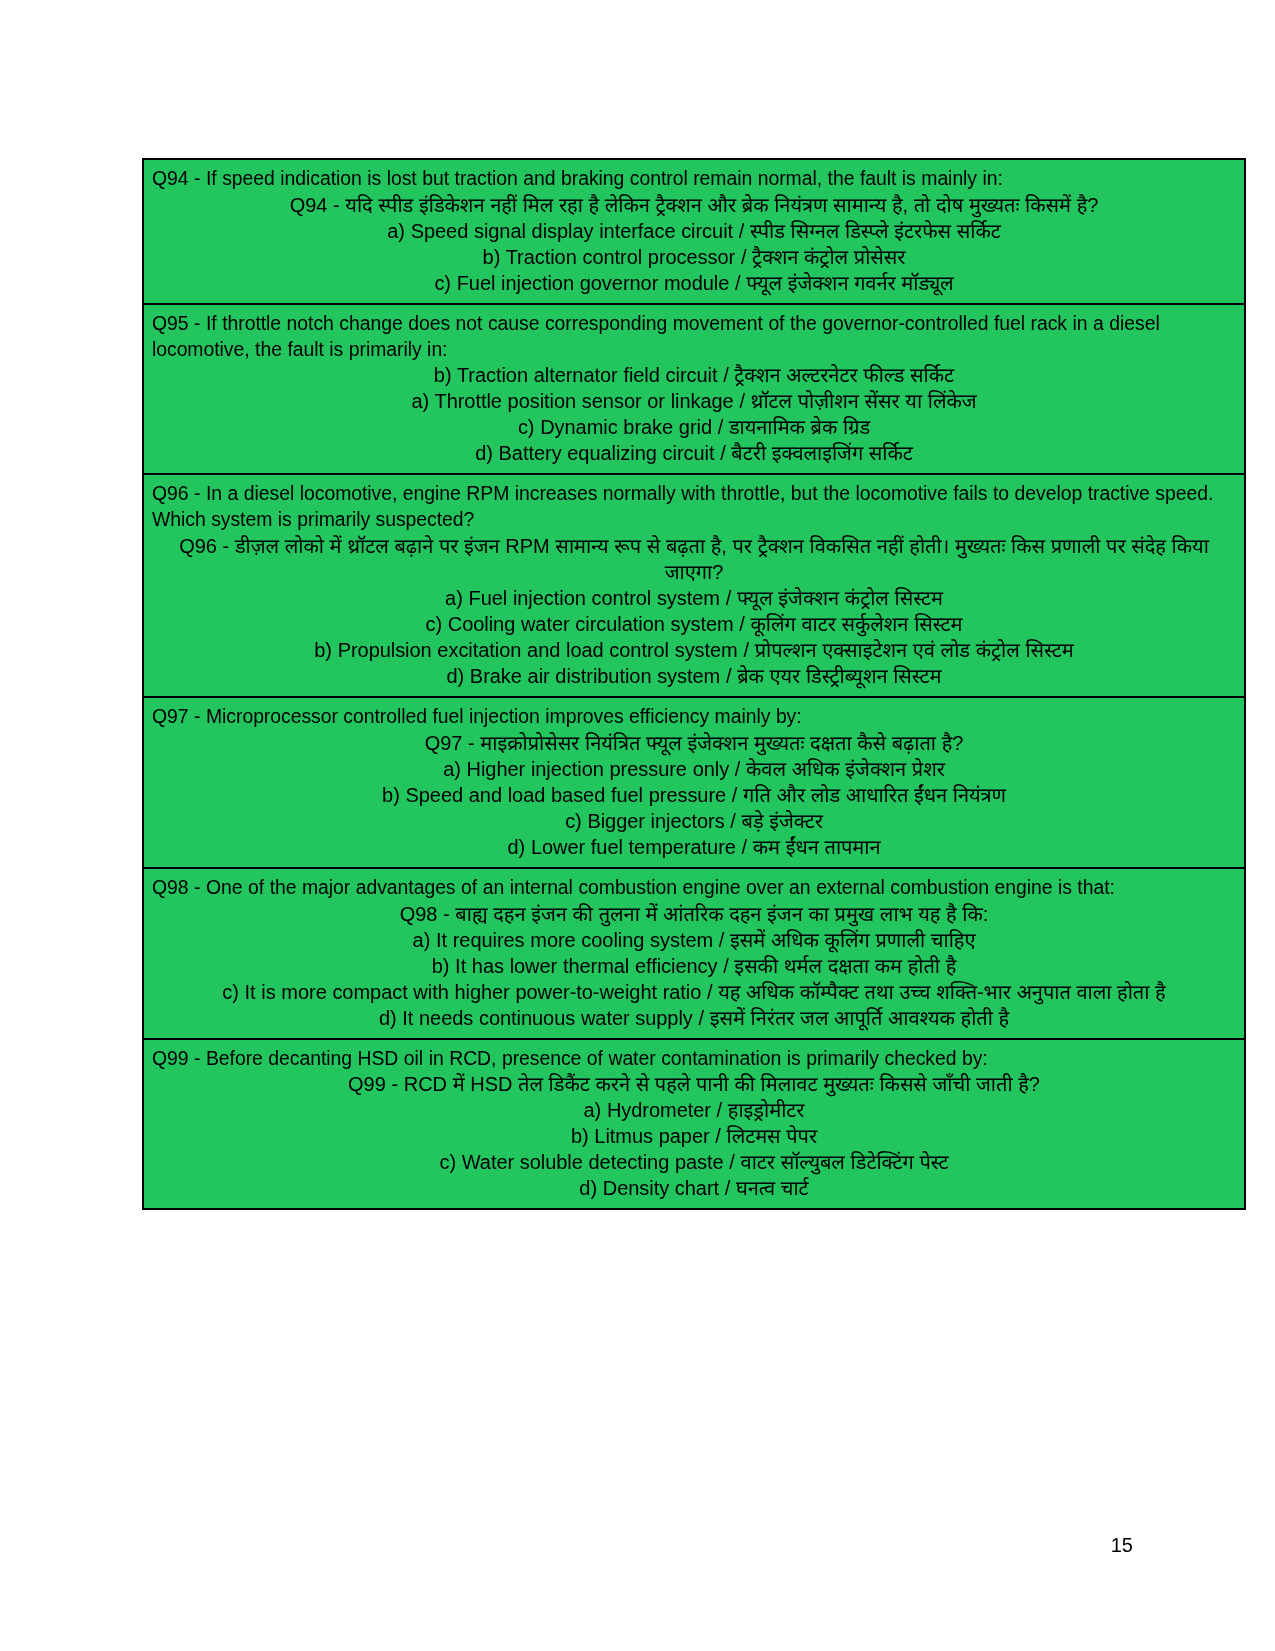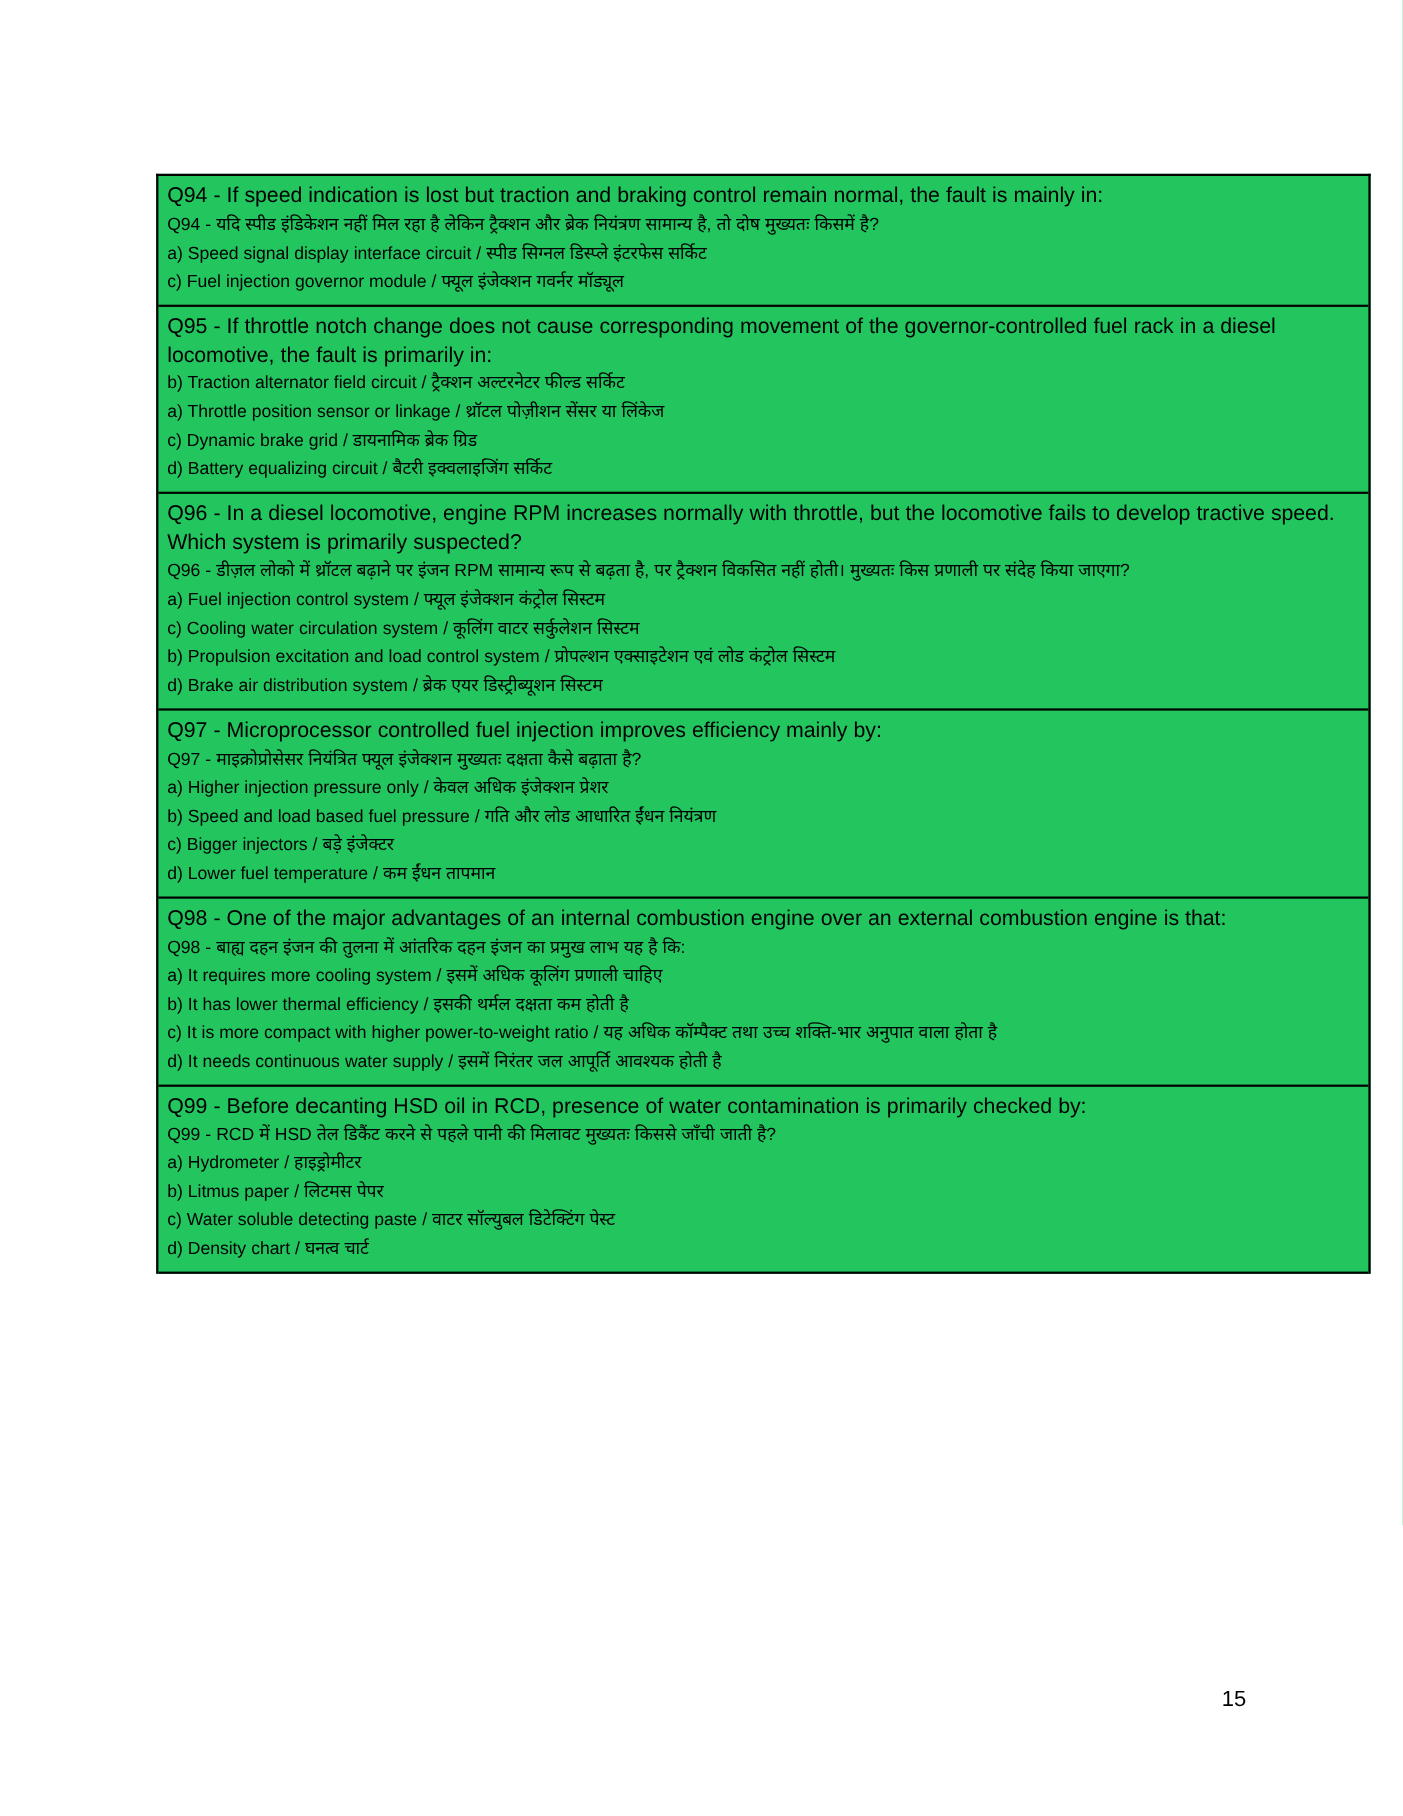--- a/index.html
+++ b/index.html
@@ -46,22 +46,23 @@
 
   .qline {
     font-size: 19.4px;
     line-height: 25.8px;
     letter-spacing: -0.05px;
     white-space: normal;
     word-spacing: 0.2px;
   }
 
   .qline.hin {
-    font-size: 16px;
+    font-size: 20px;
     line-height: 26.0px;
+    text-align: center;
   }
 
   .pagenum {
     position: absolute;
     right: 142px;
     top: 1533px;
     font-size: 20px;
     line-height: 24px;
     text-align: center;
   }
@@ -70,20 +71,21 @@
 <body>
 
 <div class="page">
 
   <div class="qtable">
 
     <div class="qblock">
       <div class="qline">Q94 - If speed indication is lost but traction and braking control remain normal, the fault is mainly in:</div>
       <div class="qline hin">Q94 - यदि स्पीड इंडिकेशन नहीं मिल रहा है लेकिन ट्रैक्शन और ब्रेक नियंत्रण सामान्य है, तो दोष मुख्यतः किसमें है?</div>
       <div class="qline hin">a) Speed signal display interface circuit / स्पीड सिग्नल डिस्प्ले इंटरफेस सर्किट</div>
+      <div class="qline hin">b) Traction control processor / ट्रैक्शन कंट्रोल प्रोसेसर</div>
       <div class="qline hin">c) Fuel injection governor module / फ्यूल इंजेक्शन गवर्नर मॉड्यूल</div>
     </div>
 
     <div class="qblock">
       <div class="qline">Q95 - If throttle notch change does not cause corresponding movement of the governor-controlled fuel rack in a diesel locomotive, the fault is primarily in:</div>
       <div class="qline hin">b) Traction alternator field circuit / ट्रैक्शन अल्टरनेटर फील्ड सर्किट</div>
       <div class="qline hin">a) Throttle position sensor or linkage / थ्रॉटल पोज़ीशन सेंसर या लिंकेज</div>
       <div class="qline hin">c) Dynamic brake grid / डायनामिक ब्रेक ग्रिड</div>
       <div class="qline hin">d) Battery equalizing circuit / बैटरी इक्वलाइजिंग सर्किट</div>
     </div>

